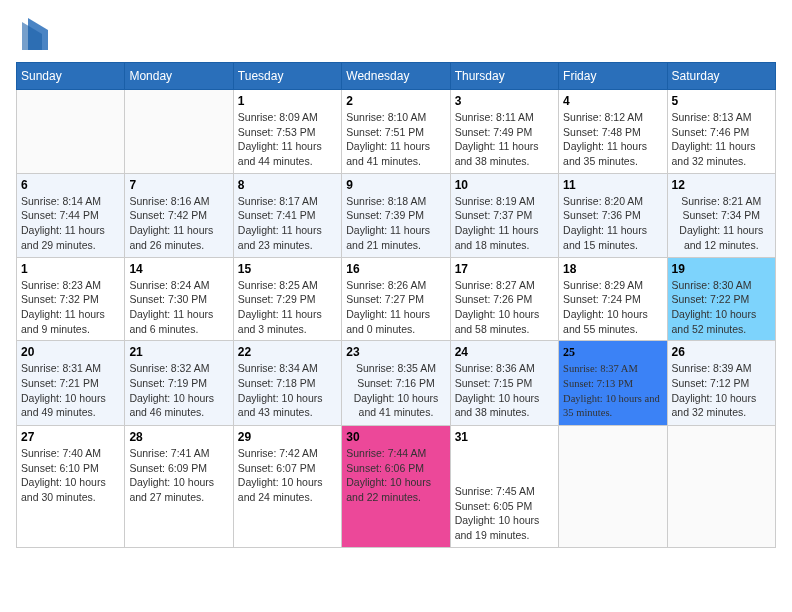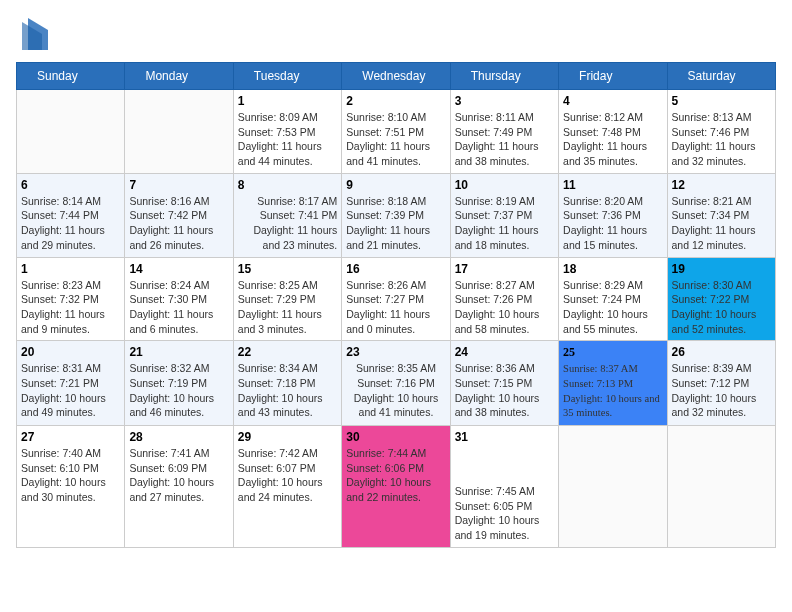--- a/index.html
+++ b/index.html
@@ -39,21 +39,21 @@
       color: #555;
     }
     .calendar {
       width: 100%;
       border-collapse: collapse;
       font-size: 11px;
     }
     .calendar th {
       background: #2a6fba;
       color: #fff;
-      padding: 6px 20px;
+      padding: 6px 4px;
       text-align: left;
       font-size: 12px;
       font-weight: normal;
       border: 1px solid #1a5fa8;
     }
     .calendar td {
       border: 1px solid #ccc;
       vertical-align: top;
       padding: 4px;
       width: 108px;
@@ -161,21 +161,21 @@
 Daylight: 11 hours and 29 minutes.</div>
         </td>
         <td style="background: rgb(240, 245, 252);">
           <span class="day-num">7</span>
           <div class="day-detail" style="white-space: pre-line;">Sunrise: 8:16 AM
 Sunset: 7:42 PM
 Daylight: 11 hours and 26 minutes.</div>
         </td>
         <td style="background: rgb(240, 245, 252);">
           <span class="day-num">8</span>
-          <div class="day-detail" style="white-space: pre-line; text-align: right;">Sunrise: 8:17 AM
+          <div class="day-detail" style="white-space: pre-line;">Sunrise: 8:17 AM
 Sunset: 7:41 PM
 Daylight: 11 hours and 23 minutes.</div>
         </td>
         <td style="background: rgb(240, 245, 252);">
           <span class="day-num">9</span>
           <div class="day-detail" style="white-space: pre-line;">Sunrise: 8:18 AM
 Sunset: 7:39 PM
 Daylight: 11 hours and 21 minutes.</div>
         </td>
         <td style="background: rgb(240, 245, 252); margin-top: 16px;">
@@ -185,21 +185,21 @@
 Daylight: 11 hours and 18 minutes.</div>
         </td>
         <td style="background: rgb(240, 245, 252);">
           <span class="day-num">11</span>
           <div class="day-detail" style="white-space: pre-line;">Sunrise: 8:20 AM
 Sunset: 7:36 PM
 Daylight: 11 hours and 15 minutes.</div>
         </td>
         <td style="background: rgb(240, 245, 252);">
           <span class="day-num">12</span>
-          <div class="day-detail" style="white-space: pre-line;">Sunrise: 8:21 AM
+          <div class="day-detail" style="white-space: pre-line; text-align: center;">Sunrise: 8:21 AM
 Sunset: 7:34 PM
 Daylight: 11 hours and 12 minutes.</div>
         </td>
       </tr>
       <tr>
         <td style="background: rgb(255, 255, 255);">
           <span class="day-num">1</span>
           <div class="day-detail" style="white-space: pre-line;">Sunrise: 8:23 AM
 Sunset: 7:32 PM
 Daylight: 11 hours and 9 minutes.</div>
@@ -227,21 +227,21 @@
           <div class="day-detail" style="white-space: pre-line;">Sunrise: 8:27 AM
 Sunset: 7:26 PM
 Daylight: 10 hours and 58 minutes.</div>
         </td>
         <td style="background: rgb(255, 255, 255);">
           <span class="day-num">18</span>
           <div class="day-detail" style="white-space: pre-line;">Sunrise: 8:29 AM
 Sunset: 7:24 PM
 Daylight: 10 hours and 55 minutes.</div>
         </td>
-        <td style="background: #0ea5e9;">
+        <td style="background: #7dd3fc;">
           <span class="day-num">19</span>
           <div class="day-detail" style="white-space: pre-line;">Sunrise: 8:30 AM
 Sunset: 7:22 PM
 Daylight: 10 hours and 52 minutes.</div>
         </td>
       </tr>
       <tr>
         <td style="background: rgb(240, 245, 252);">
           <span class="day-num">20</span>
           <div class="day-detail" style="white-space: pre-line;">Sunrise: 8:31 AM

